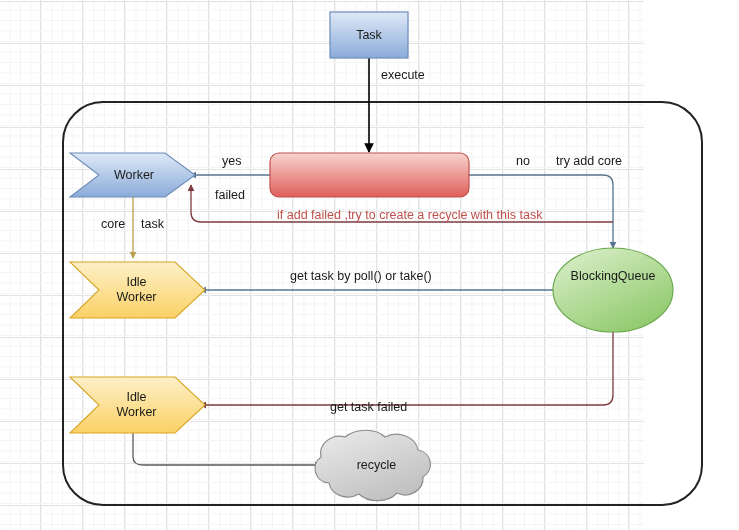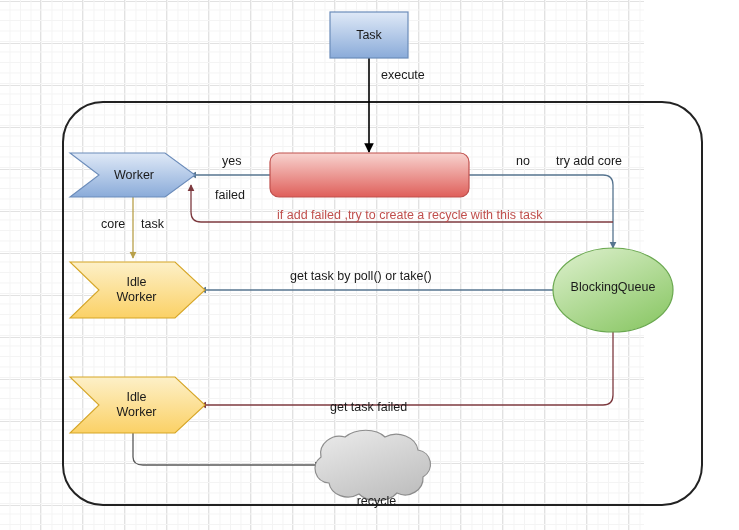--- a/index.html
+++ b/index.html
@@ -150,23 +150,23 @@
   <div class="node-text" style="left:89px; top:275px; width:95px;">
     <div>Idle</div>
     <div>Worker</div>
   </div>
 
   <div class="node-text" style="left:89px; top:390px; width:95px;">
     <div>Idle</div>
     <div>Worker</div>
   </div>
 
-  <div class="node-text" style="left:553px; top:280px; width:120px;">BlockingQueue</div>
+  <div class="node-text" style="left:553px; top:269px; width:120px;">BlockingQueue</div>
 
-  <div class="node-text" style="left:329px; top:458px; width:95px;margin-top:36px;">recycle</div>
+  <div class="node-text" style="left:329px; top:458px; width:95px;">recycle</div>
 
   <div class="lbl" style="left:381px; top:69px;">execute</div>
 
   <div class="lbl" style="left:222px; top:155px;">yes</div>
 
   <div class="lbl" style="left:215px; top:189px;">failed</div>
 
   <div class="lbl" style="left:516px; top:155px;">no</div>
 
   <div class="lbl" style="left:556px; top:155px;">try add core</div>

